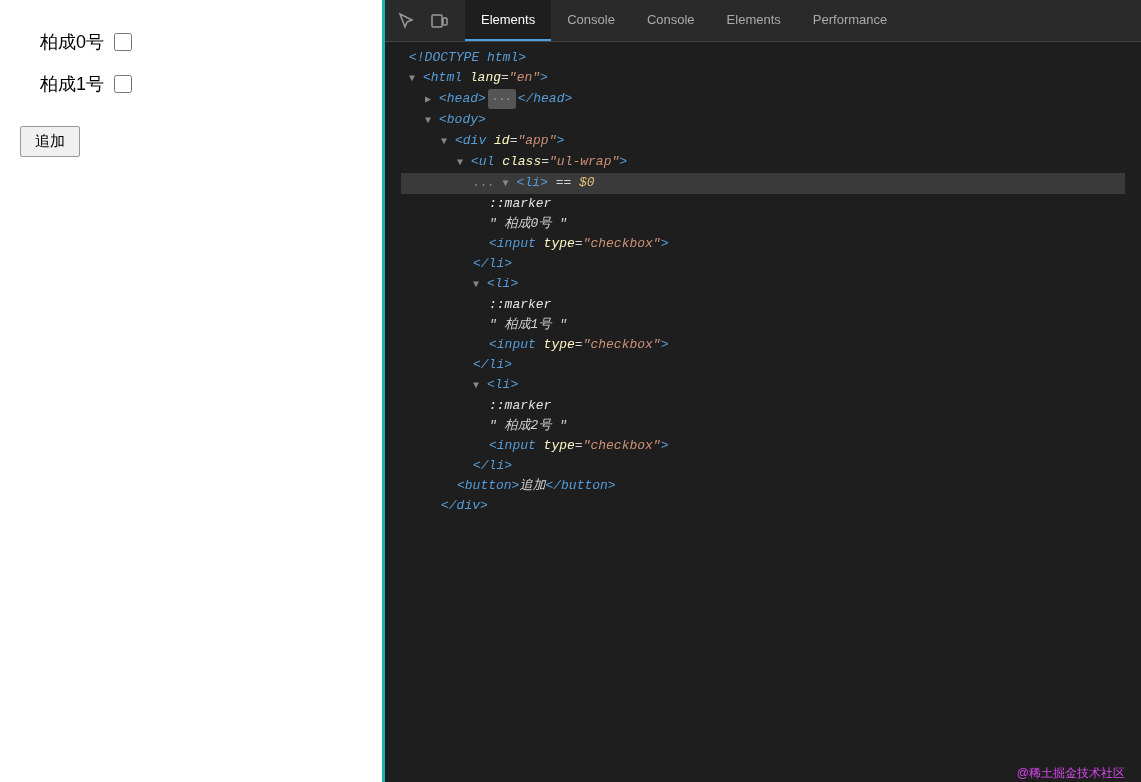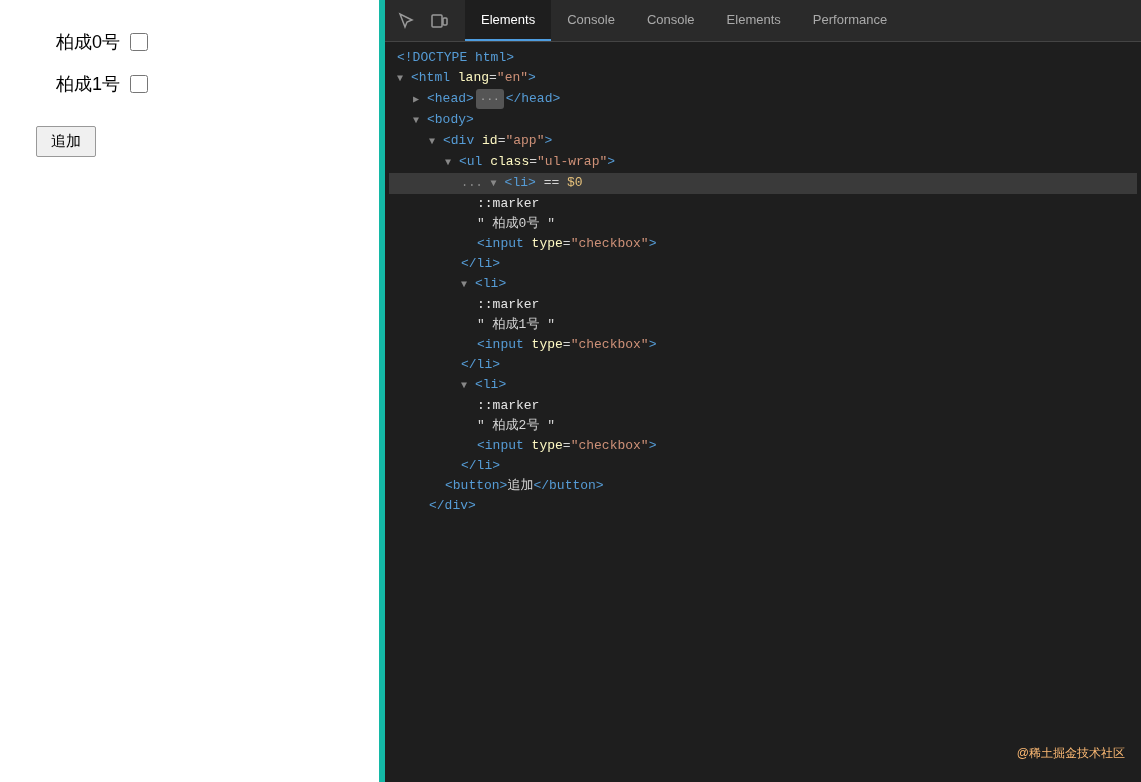--- a/index.html
+++ b/index.html
@@ -10,22 +10,22 @@
       width: 1141px;
       height: 782px;
       overflow: hidden;
     }
 
     
     .left-panel {
       width: 385px;
       min-width: 385px;
       background: #fff;
-      padding: 30px 36px;
-      border-right: 6px solid #14b8a6;
+      padding: 30px 20px;
+      border-right: 3px solid #14b8a6;
     }
 
     .list-items {
       list-style: disc;
       padding-left: 20px;
       margin-bottom: 30px;
     }
 
     .list-items li {
       display: flex;
@@ -114,25 +114,26 @@
     .devtools-tab.active {
       color: #fff;
       border-bottom: 2px solid #4e9de0;
       background: #1e1e1e;
     }
 
     
     .code-area {
       flex: 1;
       overflow-y: auto;
-      padding: 6px 4px;
+      padding: 6px 16px;
       font-family: "Consolas", "Monaco", "Courier New", monospace;
       font-size: 13px;
       line-height: 20px;
       color: #d4d4d4;
+      font-style: italic;
     }
 
     .code-line {
       display: flex;
       align-items: baseline;
       padding: 0 8px 0 0;
       white-space: pre;
       min-height: 20px;
     }
 
@@ -165,23 +166,23 @@
     .c-attr { color: #fef9c3; }
     .c-value { color: #ce9178; }
     .c-text { color: #d4d4d4; }
     .c-pseudo { color: #e5e5e5; }
     .c-eq { color: #d4d4d4; }
     .c-dollar { color: #e5c07b; }
     .c-doctype { color: #569cd6; }
 
     .watermark {
       position: absolute;
-      bottom: 20px;
+      bottom: 0;
       right: 16px;
-      color: #fdba74;
+      color: #d946ef;
       font-size: 12px;
       text-align: center;
     }
   </style>
 </head>
 <body>
 
 <div class="left-panel">
   <ul class="list-items">
     <li>

